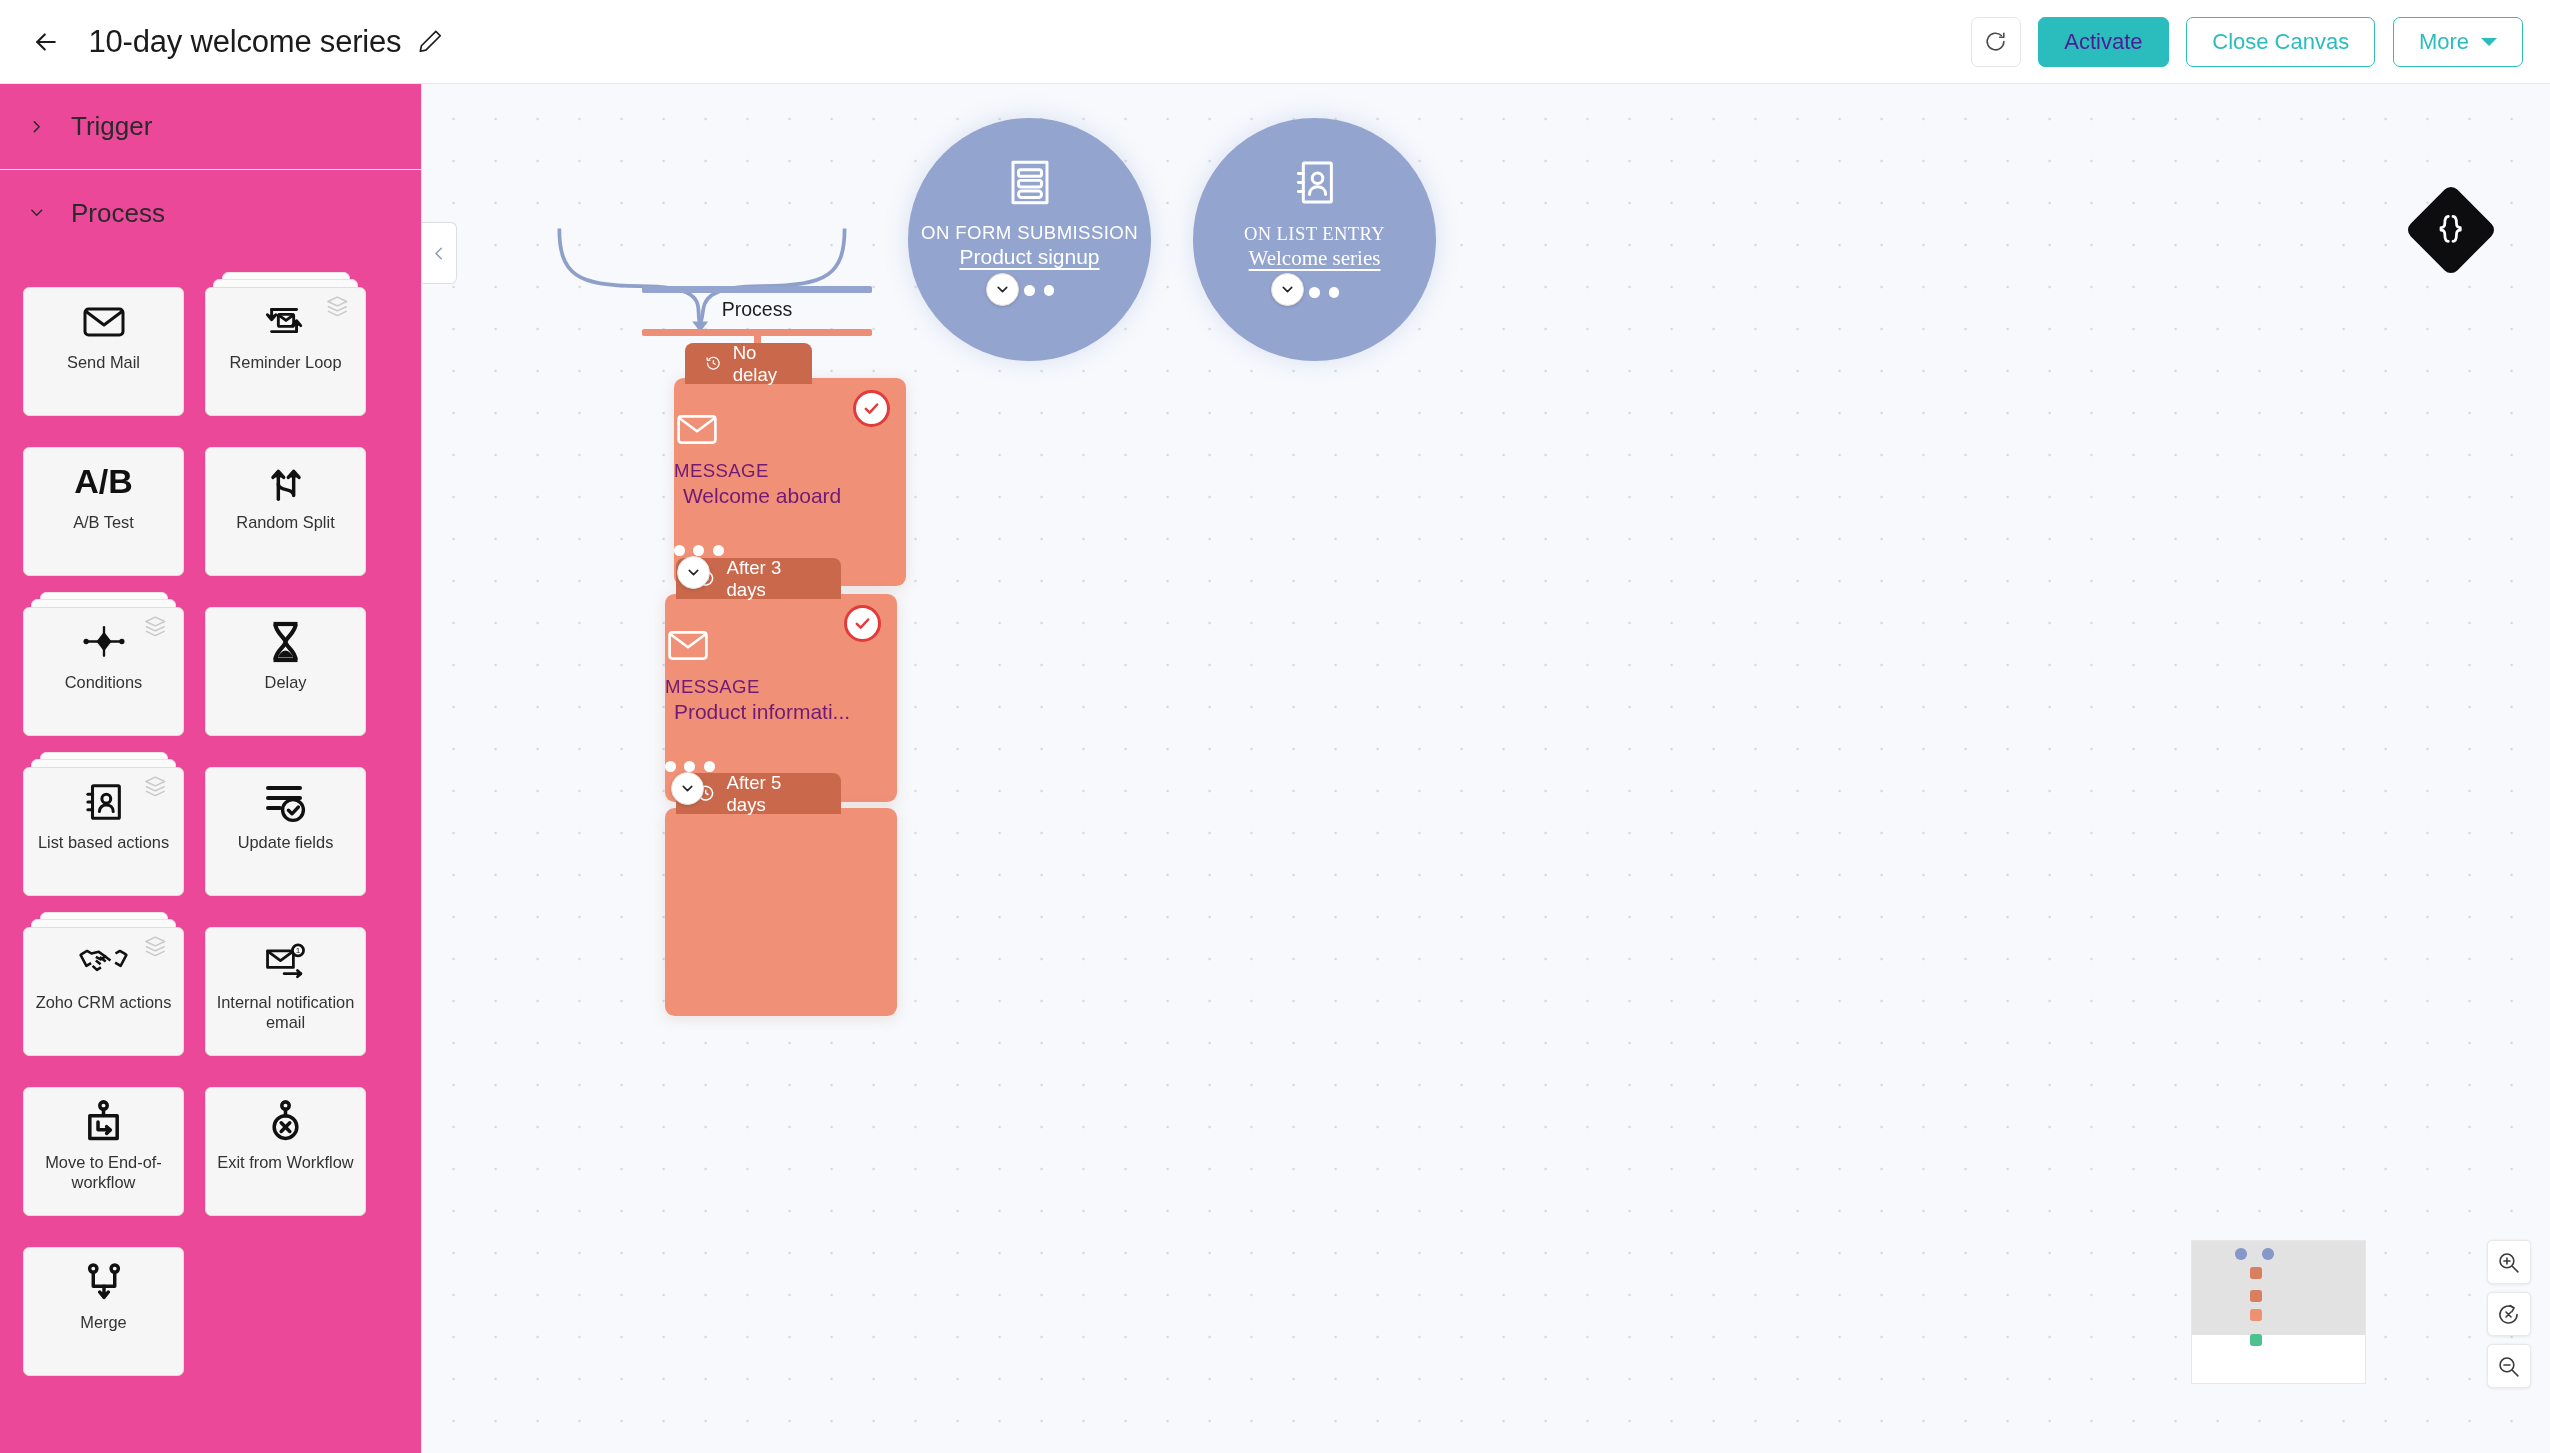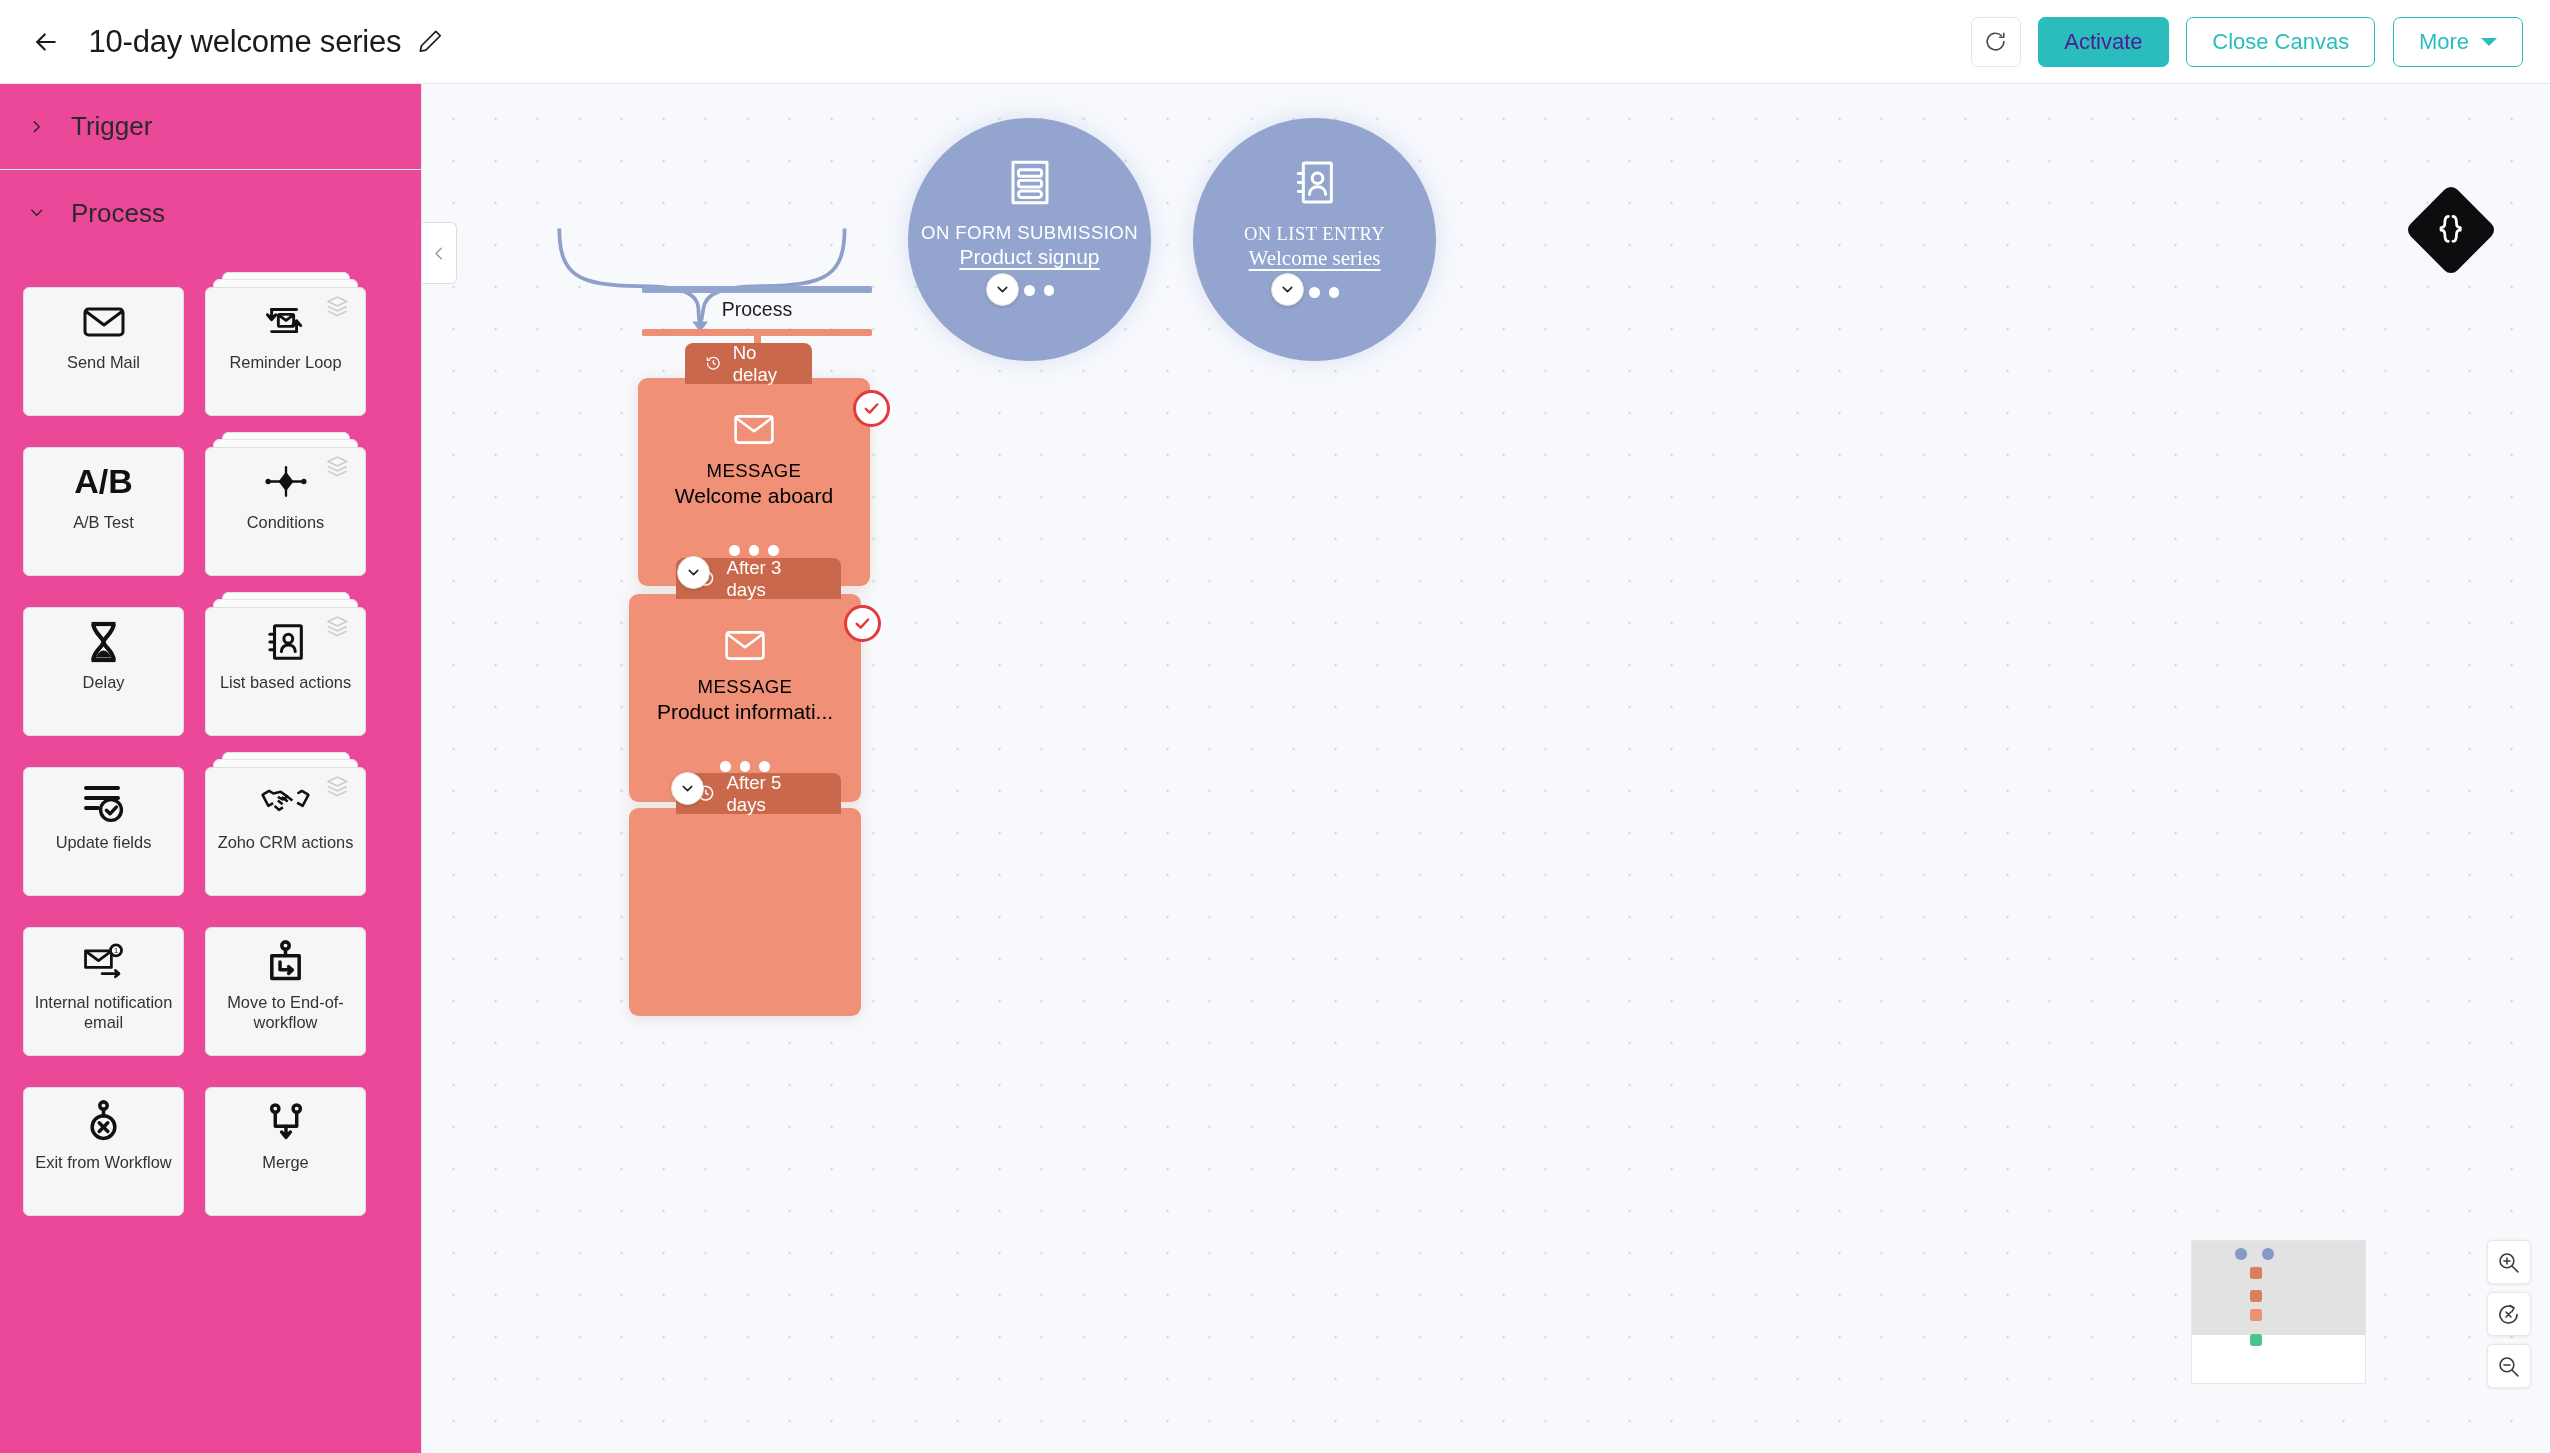--- a/index.html
+++ b/index.html
@@ -162,23 +162,24 @@
   .band-stem { position: absolute; width: 7px; background: #ee8e76; }
 
   .delay-pill {
     position: absolute; height: 41px; background: #c9684b;
     border-radius: 8px 8px 0 0; color: #fff;
     display: flex; align-items: center; justify-content: center; gap: 11.5px;
     padding: 0 19.5px; font-size: 18.6px; cursor: pointer; z-index: 7;
   }
   .msg-card {
     position: absolute; background: #ef9077; border-radius: 9.7px;
-    color: #000000; display: flex; flex-direction: column; align-items: center;
+    color: #701a75; display: flex; flex-direction: column; align-items: flex-start;
     cursor: pointer; z-index: 6;
     box-shadow: 0 2.7px 14px rgba(200,150,130,0.25);
+    margin-left: 36px;
   }
   .mc-icon { margin-top: 34px; }
   .mc-kind { font-size: 18.6px; margin-top: 9.7px; letter-spacing: 0.4px; }
   .mc-name { font-size: 21px; margin-top: 2.7px; text-align:center; padding: 0 8.9px;
              white-space: nowrap; overflow: hidden; }
   .check-badge {
     position: absolute; width: 37px; height: 37px; border-radius: 50%;
     background: #fff; border: 3.5px solid #e33b3b;
     display: flex; align-items: center; justify-content: center; z-index: 10;
     cursor: pointer;
@@ -301,20 +302,33 @@
 
       <div class="card-slot">
         <div class="card">
           <div class="card-icon">
             <span style="font-size:34px;font-weight:bold;color:#111;font-family:'Liberation Sans',sans-serif;">A/B</span>
           </div>
           <div class="card-label">A/B Test</div>
         </div>
       </div>
 
+      <div class="card-slot">
+        <div class="card">
+          <div class="card-icon">
+            <svg width="46" height="48" viewBox="0 0 24 24" fill="none" stroke="#111" stroke-width="1.8" stroke-linecap="round" stroke-linejoin="round">
+              <path d="M8 21V7"></path>
+                <path d="M8 13c0 4 8 2 8 6V7"></path>
+              <path d="M5.2 9.6L8 6.4l2.8 3.2" fill="#111"></path>
+              <path d="M13.2 9.6L16 6.4l2.8 3.2" fill="#111"></path>
+            </svg>
+          </div>
+          <div class="card-label">Random Split</div>
+        </div>
+      </div>
 
       <div class="card-slot">
         <div class="stack-2"></div>
         <div class="stack-1"></div>
         <div class="card">
           <div class="card-icon">
             <svg width="50" height="43" viewBox="0 0 28 24" fill="none" stroke="#111" stroke-width="1.5" stroke-linecap="round">
               <path d="M14 4v16" stroke-width="1.3"></path>
                 <path d="M4 12h20" stroke-width="1.3"></path>
               <path d="M14 6.5l4.2 5.5L14 17.5 9.8 12z" fill="#111" stroke="none"></path>

